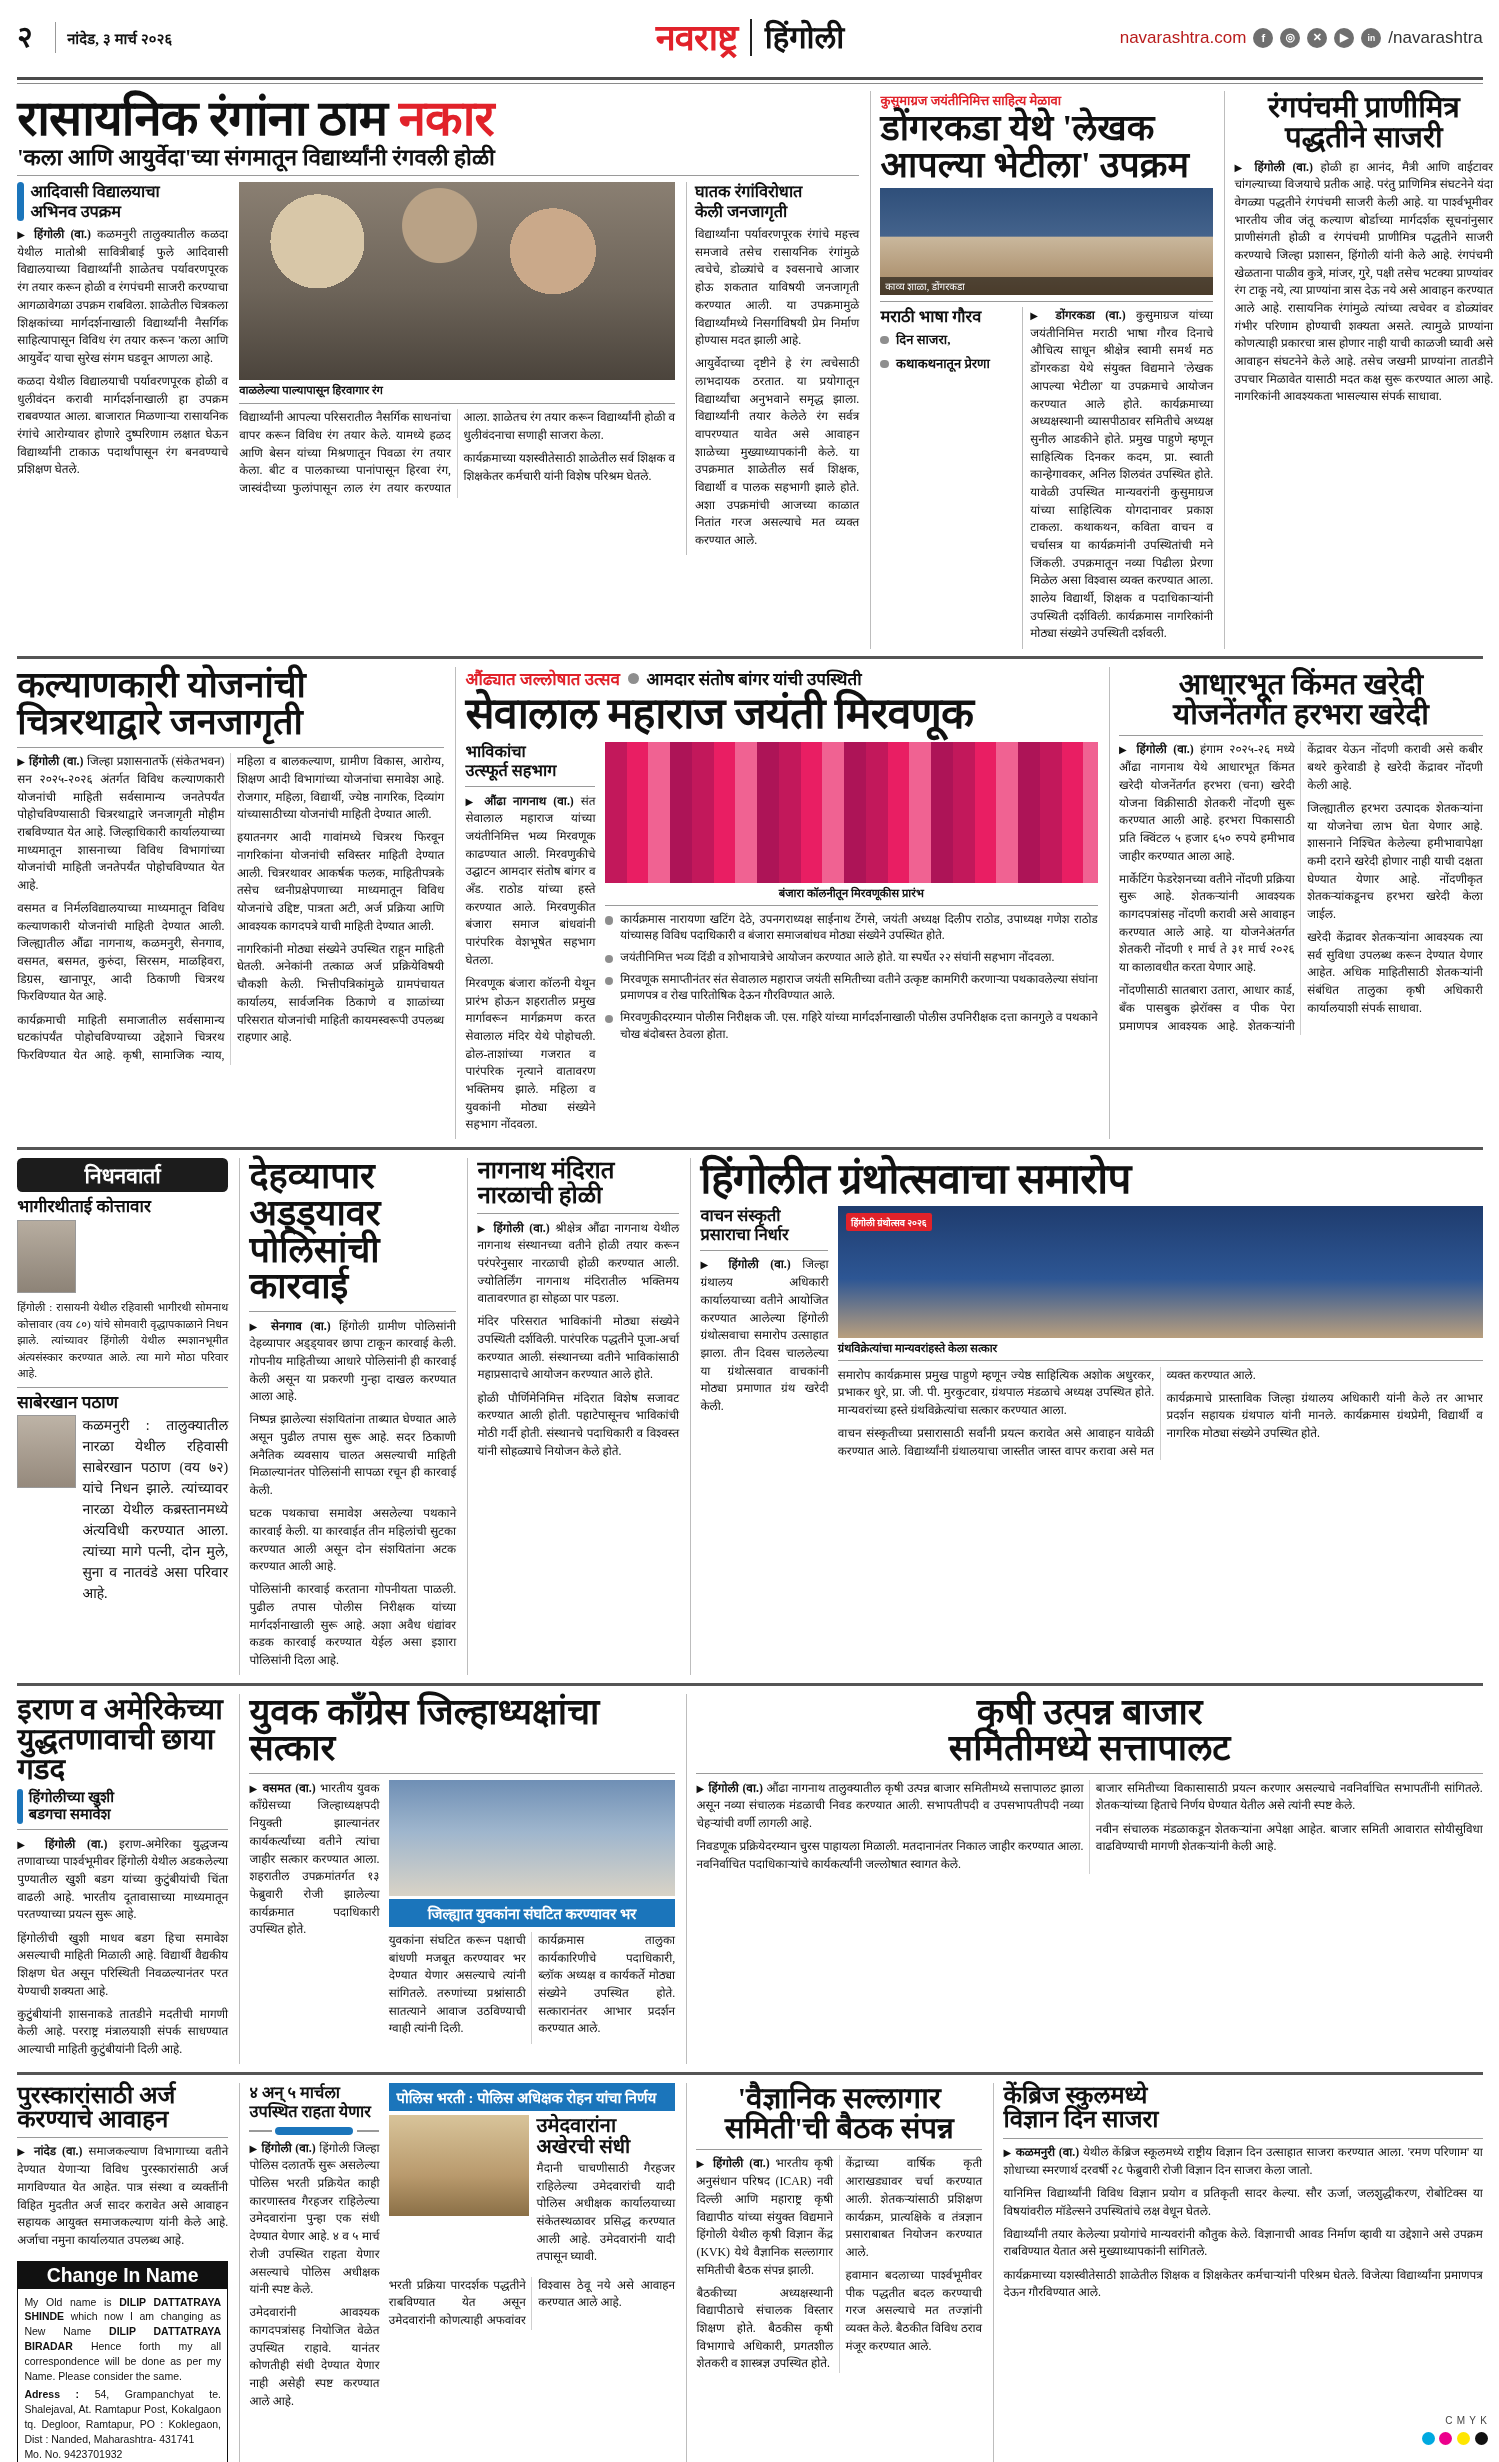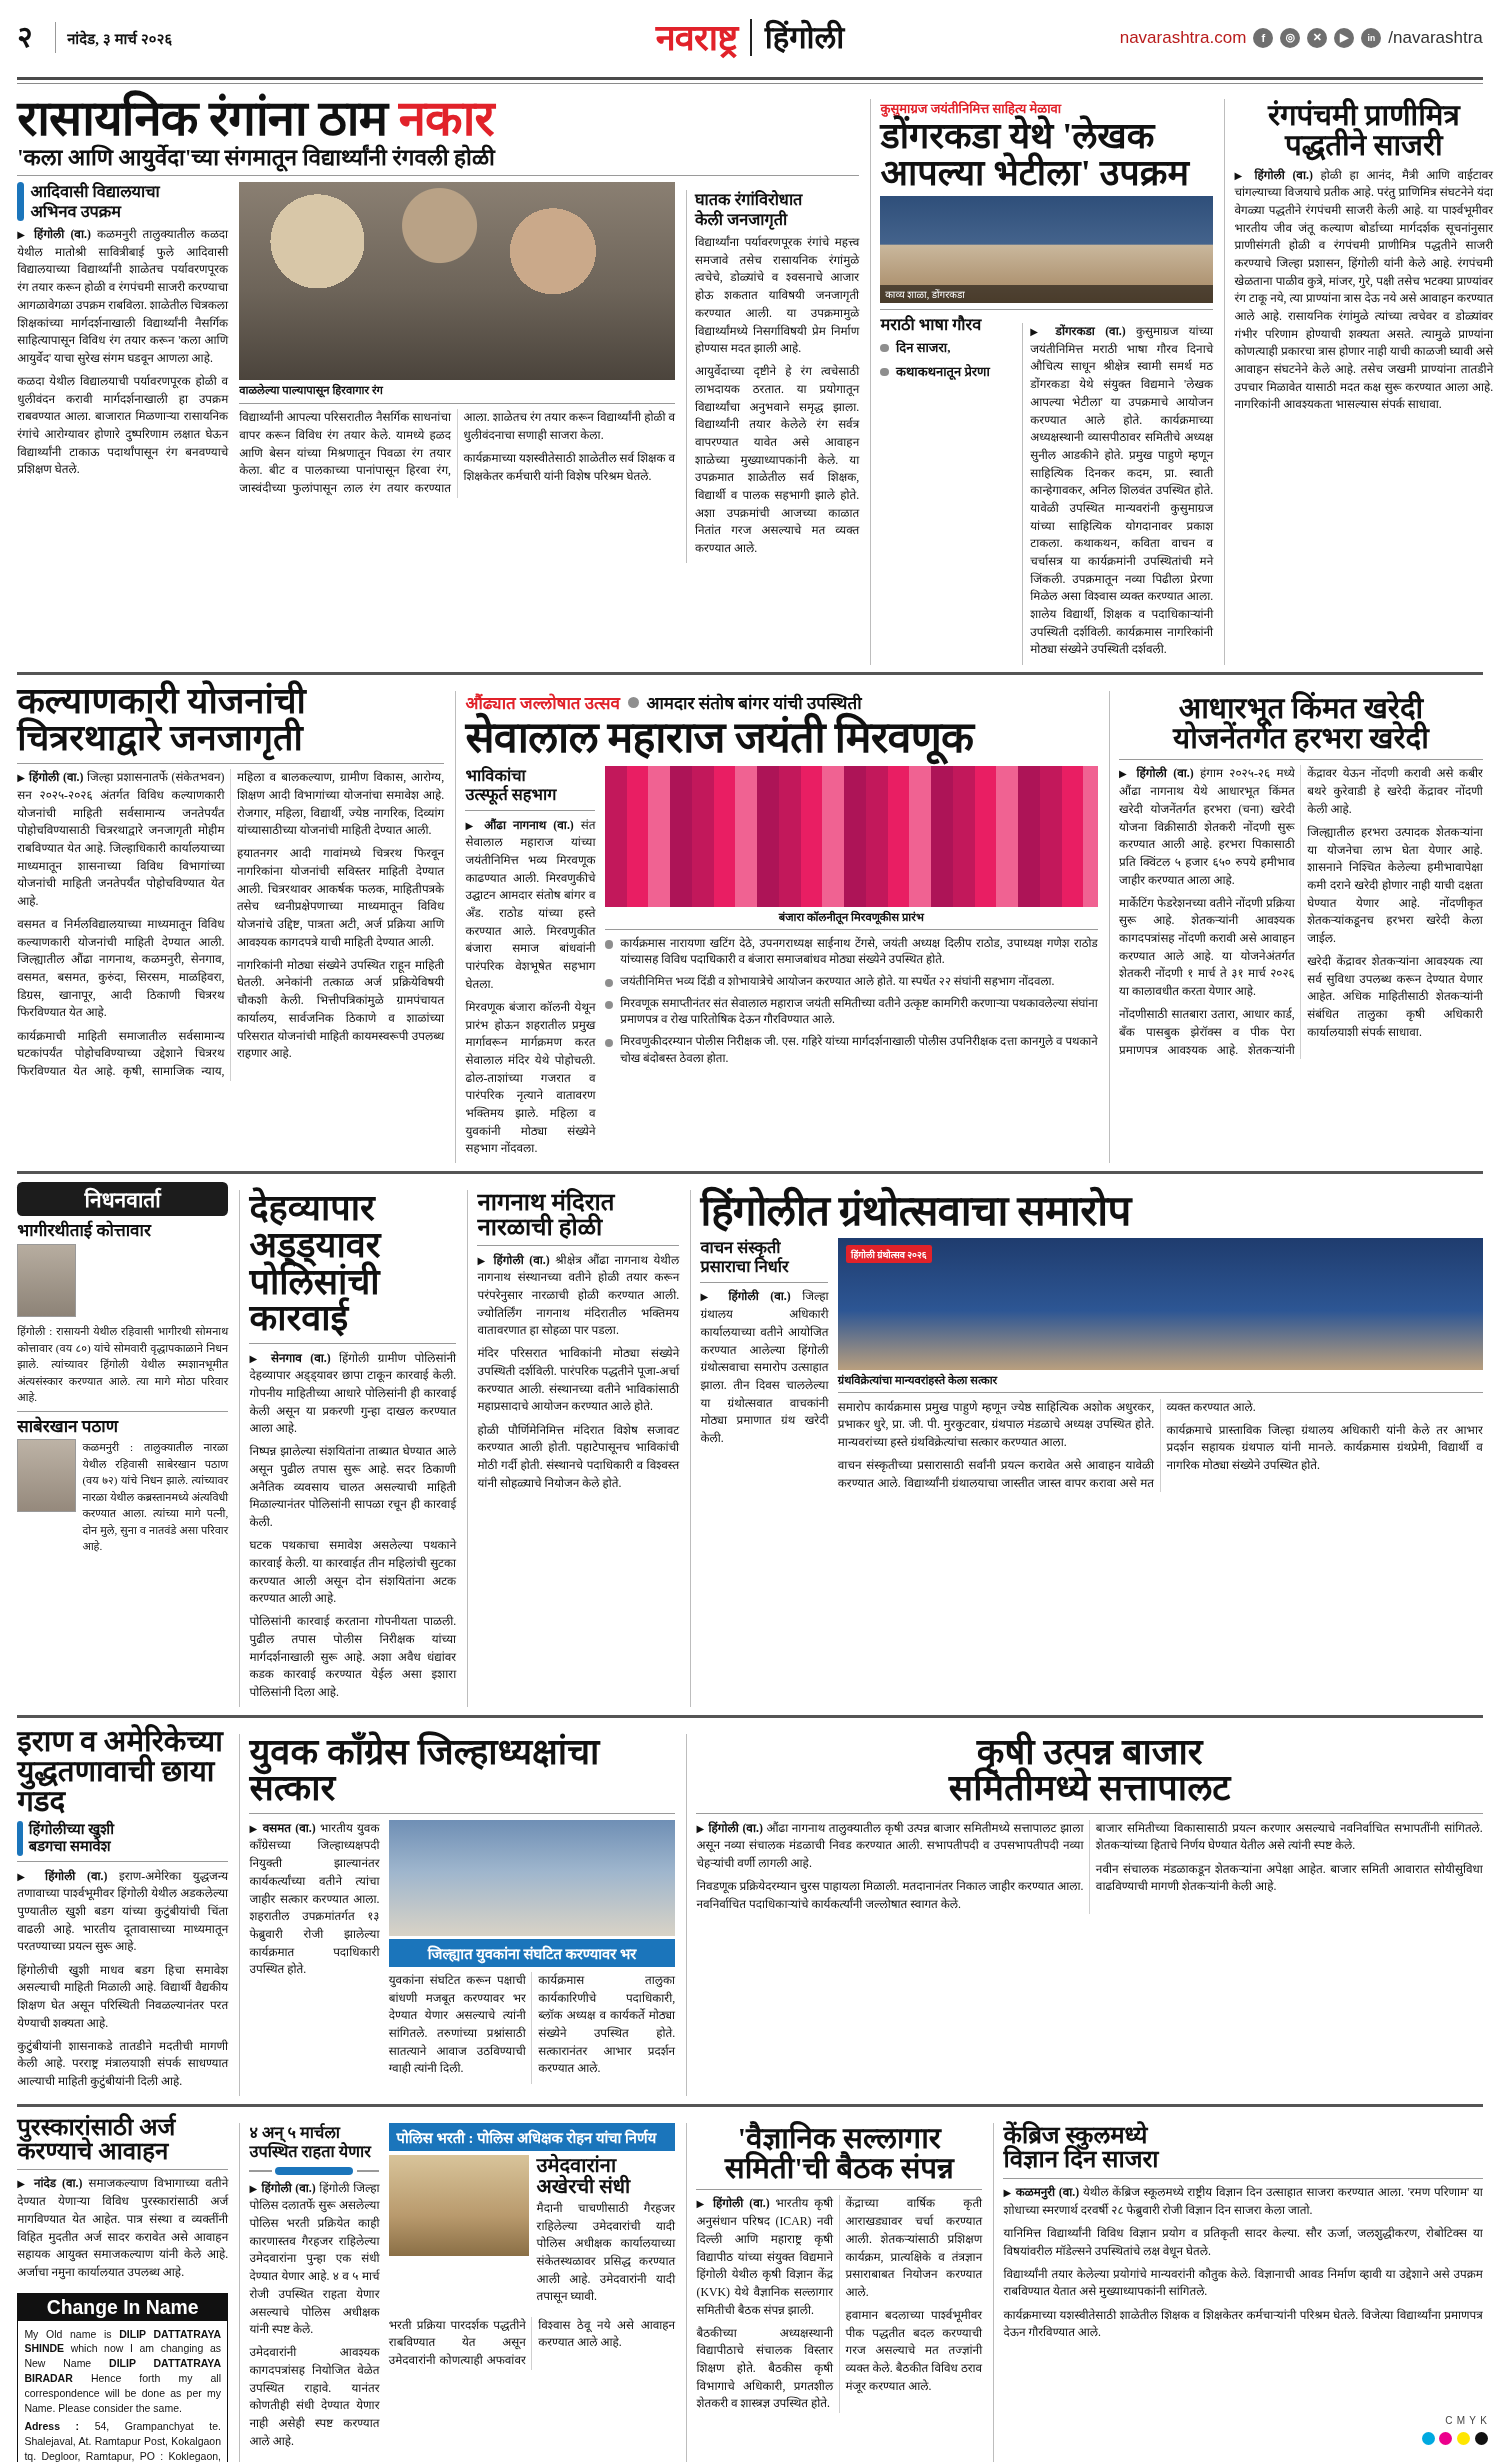--- a/index.html
+++ b/index.html
@@ -39,21 +39,21 @@
   .red{color:#e1222a;}
   .sub{font-size:22.5px;font-weight:700;line-height:1.12;}
   .body-txt{font-size:11.8px;line-height:1.5;text-align:justify;text-justify:inter-word;hyphens:auto;}
   .body-txt p{margin:0 0 5.4px 0;}
   .dek{font-size:16.3px;font-weight:700;line-height:1.2;}
   .kicker{display:inline-block;font-size:13px;font-weight:700;color:#e1222a;}
   .bluebar{background:#1b75bb;color:#fff;font-size:14.7px;font-weight:700;padding:3.9px 7.8px;display:block;}
   .blkbar{background:#1c1c1c;color:#fff;font-weight:700;text-align:center;border-radius:5.4px;}
   .hr-s{border:0;border-top:1.2px solid #9a9a9a;margin:5.4px 0;}
   .hr-b{border:0;border-top:3.1px solid #555;margin:7px 0;}
-  .vline{border-left:0.8px solid #bdbdbd;margin-top:8px;}
+  .vline{border-left:0.8px solid #bdbdbd;}
   .cols2{column-count:2;column-gap:12.4px;column-rule:0.8px solid #cfcfcf;}
 
   
   .photo{position:relative;overflow:hidden;background:#cfc8bd;}
   .cap{font-size:11.3px;font-weight:700;line-height:1.25;padding-top:3.1px;}
   .photo .ph-cap{position:absolute;left:0;bottom:0;right:0;background:rgba(0,0,0,.55);color:#fff;font-size:10px;padding:2.3px 4.7px;}
 
   
   ul.blt{list-style:none;margin:4.7px 0 0 0;padding:0;}
   ul.blt li{position:relative;padding-left:15.5px;font-size:11.6px;line-height:1.42;margin-bottom:5.4px;text-align:justify;}
@@ -296,21 +296,21 @@
           <div class="body-txt" style="font-size:11px;">हिंगोली : रासायनी येथील रहिवासी भागीरथी सोमनाथ कोत्तावार (वय ८०) यांचे सोमवारी वृद्धापकाळाने निधन झाले. त्यांच्यावर हिंगोली येथील स्मशानभूमीत अंत्यसंस्कार करण्यात आले. त्या मागे मोठा परिवार आहे.</div>
         </div>
       </div>
 
       <div class="hr-s"></div>
 
       <div>
         <div class="obit-name">साबेरखान पठाण</div>
         <div style="display:flex;gap:6.2px;">
           <div class="obit-img" style="background:linear-gradient(#bdb3a6,#95897c);"></div>
-          <div class="body-txt" style="font-size:11px;">कळमनुरी : तालुक्यातील नारळा येथील रहिवासी साबेरखान पठाण (वय ७२) यांचे निधन झाले. त्यांच्यावर नारळा येथील कब्रस्तानमध्ये अंत्यविधी करण्यात आला. त्यांच्या मागे पत्नी, दोन मुले, सुना व नातवंडे असा परिवार आहे.</div>
+          <div class="body-txt" style="font-size:14px;">कळमनुरी : तालुक्यातील नारळा येथील रहिवासी साबेरखान पठाण (वय ७२) यांचे निधन झाले. त्यांच्यावर नारळा येथील कब्रस्तानमध्ये अंत्यविधी करण्यात आला. त्यांच्या मागे पत्नी, दोन मुले, सुना व नातवंडे असा परिवार आहे.</div>
         </div>
       </div>
     </div>
 
     <div style="flex:0 0 216px;" class="vline">
       <div style="padding-left:9.3px;">
         <h2 class="hl hl-lg" style="margin:0 0 6.2px;">
           <div>देहव्यापार अड्ड्यावर</div>
           <div>पोलिसांची कारवाई</div>
         </h2>

